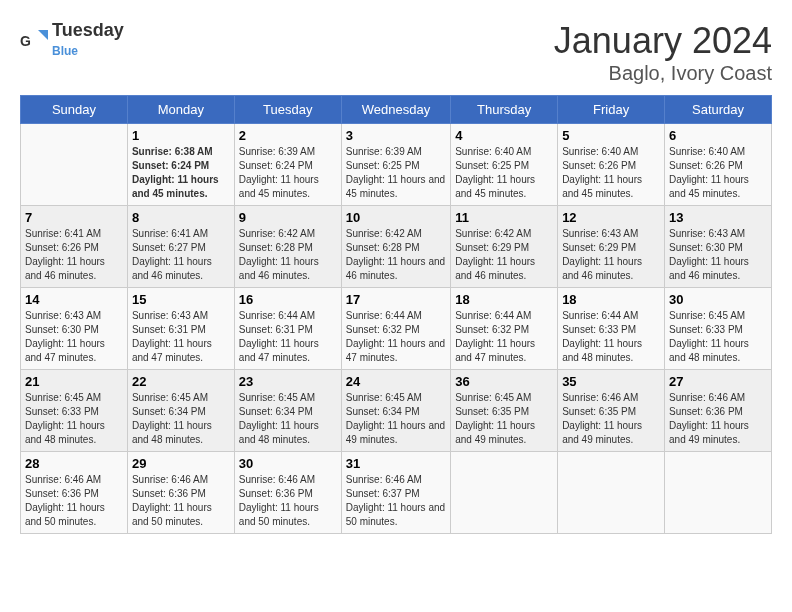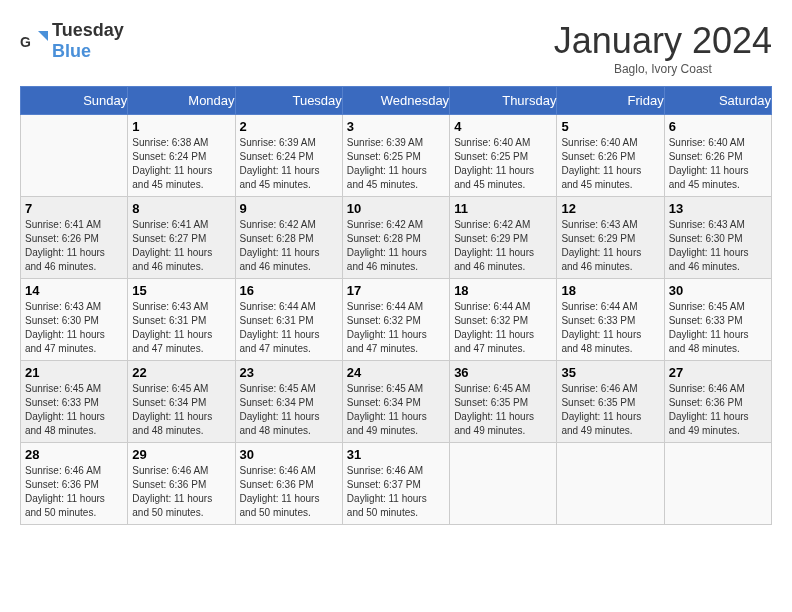--- a/index.html
+++ b/index.html
@@ -20,50 +20,50 @@
       display: flex;
       align-items: center;
       gap: 4px;
     }
     .logo-text-general {
       font-size: 18px;
       font-weight: bold;
       color: #333;
     }
     .logo-text-blue {
-      font-size: 18px;
+      font-size: 12px;
       font-weight: bold;
       color: #4a90d9;
     }
     .logo-icon {
       width: 28px;
       height: 28px;
     }
     .title-block {
-      text-align: center;
+      text-align: right;
     }
     .month-title {
       font-size: 36px;
       color: #333;
       font-weight: 300;
     }
     .location-title {
-      font-size: 12px;
+      font-size: 20px;
       color: #555;
     }
     table {
       width: 100%;
       border-collapse: collapse;
       font-size: 11px;
     }
     thead tr th {
       background-color: #3a6abf;
       color: #fff;
-      padding: 6px 0;
-      text-align: right;
+      padding: 6px 20px;
+      text-align: center;
       font-size: 13px;
       font-weight: normal;
       border: 1px solid #5580cc;
     }
     tbody tr td {
       border: 1px solid #ccc;
       vertical-align: top;
       padding: 4px;
       height: 80px;
       width: 107px;
@@ -116,21 +116,21 @@
         <th>Thursday</th>
         <th>Friday</th>
         <th>Saturday</th>
       </tr>
   </thead>
   <tbody id="calendar-body">
   <tr>
         <td></td>
         <td>
           <span class="day-number">1</span>
-          <div class="day-info" style="white-space: pre-line;">Sunrise: 6:38 AM
+          <div class="day-info" style="white-space: pre-line; font-weight: bold;">Sunrise: 6:38 AM
 Sunset: 6:24 PM
 Daylight: 11 hours and 45 minutes.</div>
         </td>
         <td>
           <span class="day-number">2</span>
           <div class="day-info" style="white-space: pre-line;">Sunrise: 6:39 AM
 Sunset: 6:24 PM
 Daylight: 11 hours and 45 minutes.</div>
         </td>
         <td>

